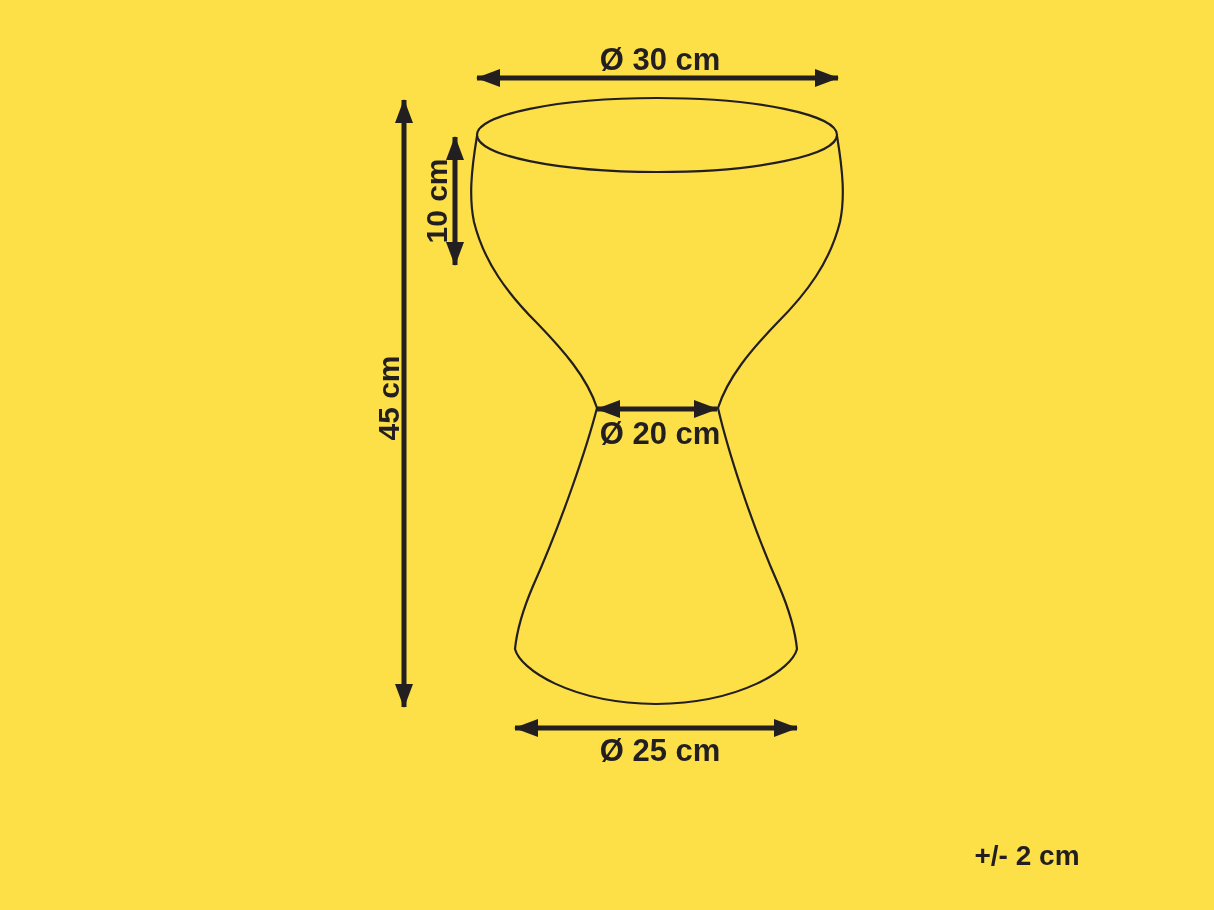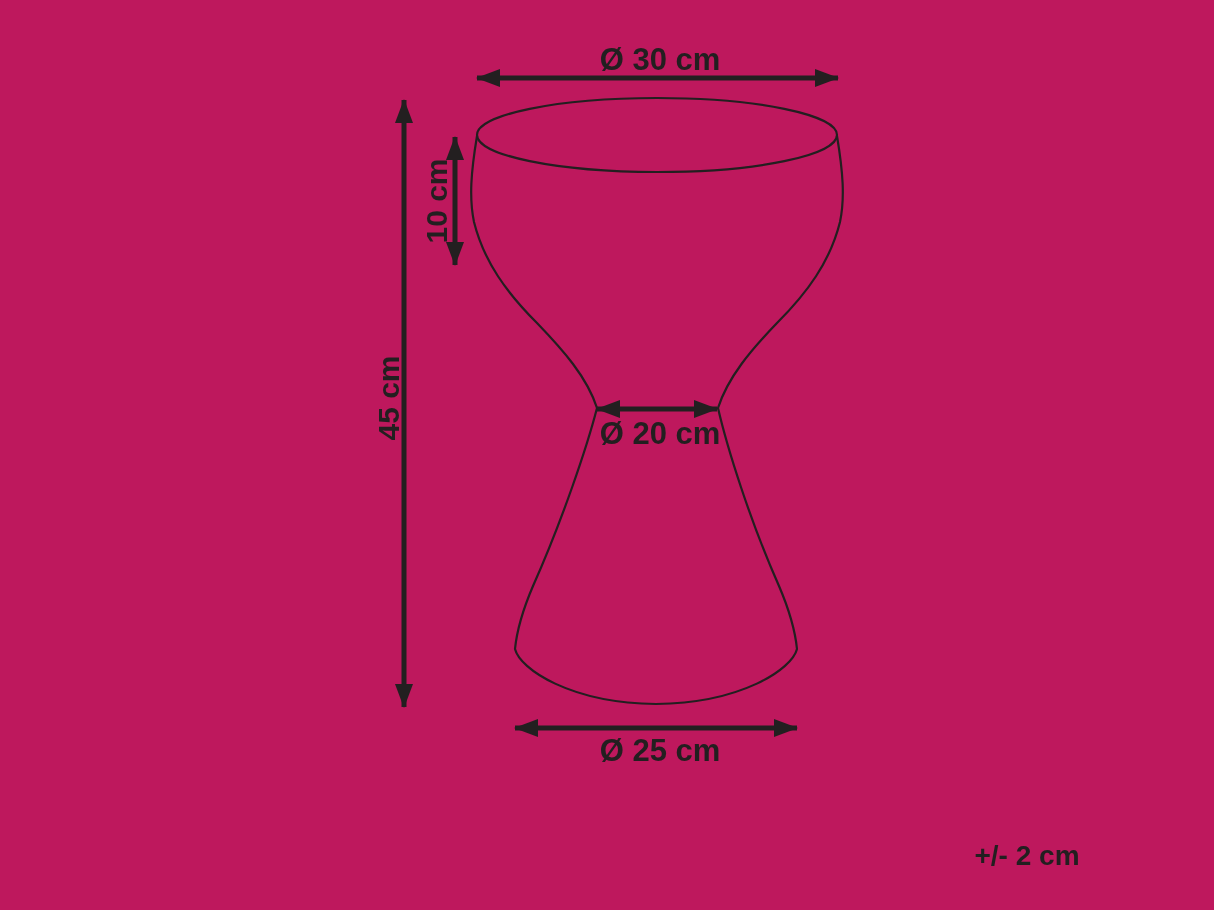--- a/index.html
+++ b/index.html
@@ -4,21 +4,21 @@
 <style>
   html, body {
     margin: 0;
     padding: 0;
     background: #ffffff;
   }
   .stage {
     position: relative;
     width: 1214px;
     height: 910px;
-    background: #be185d;
+    background: #fde047;
     overflow: hidden;
     font-family: "Liberation Sans", sans-serif;
   }
   svg.diagram {
     display: block;
     width: 1214px;
     height: 910px;
   }
   .outline {
     fill: none;

